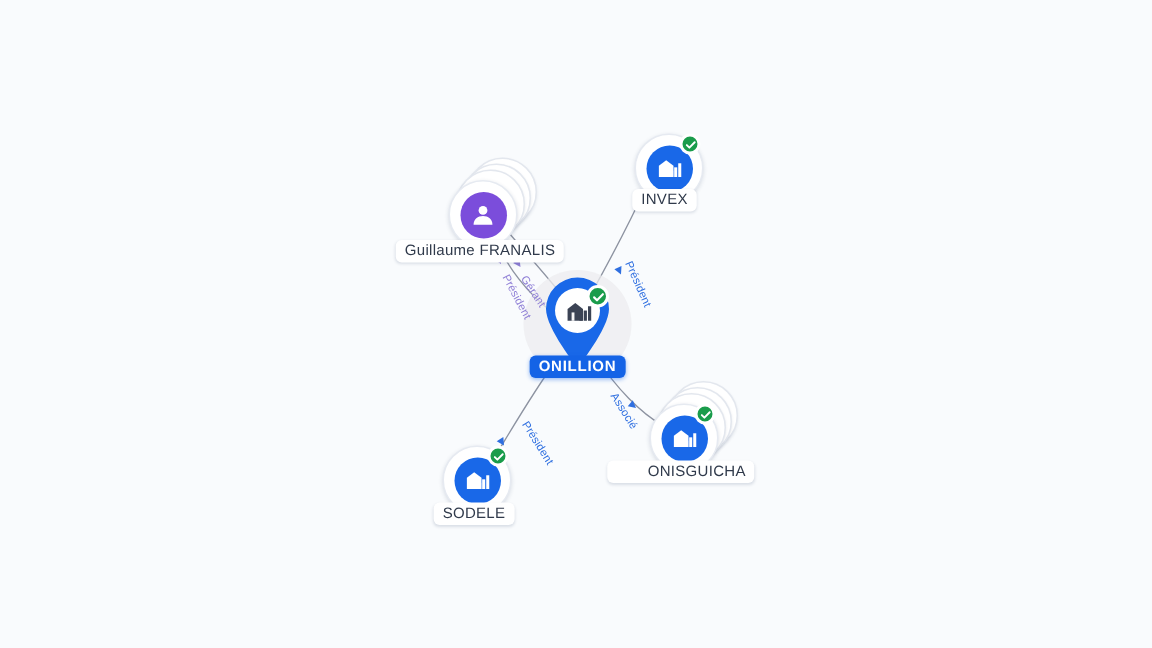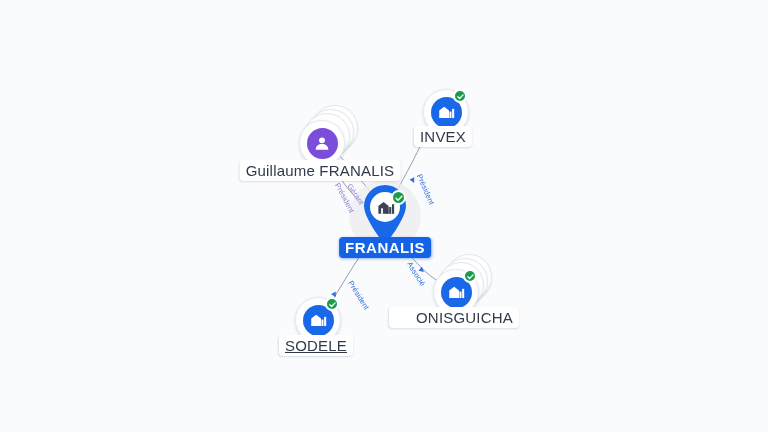--- a/index.html
+++ b/index.html
@@ -71,21 +71,21 @@
   }
 
   
   .node-label {
     position: absolute;
     white-space: nowrap;
     background: #ffffff;
     color: #303a4b;
     border-radius: 4px;
     padding: 2px 6px;
-    font-size: 15px;
+    font-size: 10px;
     letter-spacing: .2px;
     box-shadow: 0 1px 2px rgba(30,50,90,.14);
     transform: translateX(-50%);
   }
   .node-label.selected {
     background: #1463e6;
     color: #ffffff;
     font-weight: bold;
     letter-spacing: .5px;
     box-shadow: 0 1px 3px rgba(20,99,230,.45);
@@ -165,21 +165,21 @@
             <rect x="16.6" y="11.4" width="2.7" height="8.6" fill="#3b4354"></rect>
             <rect x="20.2" y="7.8" width="2.7" height="12.2" fill="#3b4354"></rect>
           </svg>
         </div>
         <div class="badge-check" style="width: 15px; height: 15px; left: 6px; top: -24px; z-index: 9;">
           <svg width="10" height="10" viewBox="0 0 24 24">
             <path d="M5 12.6 L9.6 17.2 L19 7.6" fill="none" stroke="#ffffff" stroke-width="3.4" stroke-linecap="round" stroke-linejoin="round"></path>
           </svg>
         </div>
       </div>
-      <div class="node-label selected" style="left: 385px; top: 237px; z-index: 20;">FRANALIS</div>
+      <div class="node-label selected" style="left: 385px; top: 237px; z-index: 20;">ONILLION</div>
       <div class="node" style="left: 445px; top: 111px;">
         <div class="node-disc" style="width: 44px; height: 44px; left: -22px; top: -22px; z-index: 5;">
           <div class="icon-circle" style="width: 31px; height: 31px; background: rgb(25, 104, 232);">
             <svg width="18" height="18" viewBox="0 0 24 24">
               <path d="M3 20 V10 L9.5 5 L16 10 V20 Z" fill="#ffffff"></path>
               <rect x="6.4" y="13" width="2.4" height="7" fill="#ffffff" opacity="0.95"></rect>
               <rect x="13" y="14.5" width="2.7" height="5.5" fill="#ffffff"></rect>
               <rect x="16.6" y="11.4" width="2.7" height="8.6" fill="#ffffff"></rect>
               <rect x="20.2" y="7.8" width="2.7" height="12.2" fill="#ffffff"></rect>
             </svg>
@@ -239,21 +239,21 @@
               <rect x="20.2" y="7.8" width="2.7" height="12.2" fill="#ffffff"></rect>
             </svg>
           </div>
         </div>
         <div class="badge-check" style="width: 14px; height: 14px; left: 8px; top: -22px; z-index: 9;">
           <svg width="9" height="9" viewBox="0 0 24 24">
             <path d="M5 12.6 L9.6 17.2 L19 7.6" fill="none" stroke="#ffffff" stroke-width="3.4" stroke-linecap="round" stroke-linejoin="round"></path>
           </svg>
         </div>
       </div>
-      <div class="node-label" style="left: 316px; top: 335px; z-index: 12; text-decoration: underline;">SODELE</div>
+      <div class="node-label" style="left: 316px; top: 335px; z-index: 12;">SODELE</div>
     </div>
   <div id="edge-label-layer">
       <div class="edge-label blue" style="left: 419px; top: 170px; transform: rotate(66deg);">Président</div>
       <div class="edge-label purple" style="left: 349px; top: 180px; transform: rotate(56deg);">Gérant</div>
       <div class="edge-label purple" style="left: 337px; top: 179px; transform: rotate(62deg);">Président</div>
       <div class="edge-label blue" style="left: 350px; top: 277px; transform: rotate(58deg);">Président</div>
       <div class="edge-label blue" style="left: 409px; top: 258px; transform: rotate(58deg);">Associé</div>
     </div>
 
 </div>

